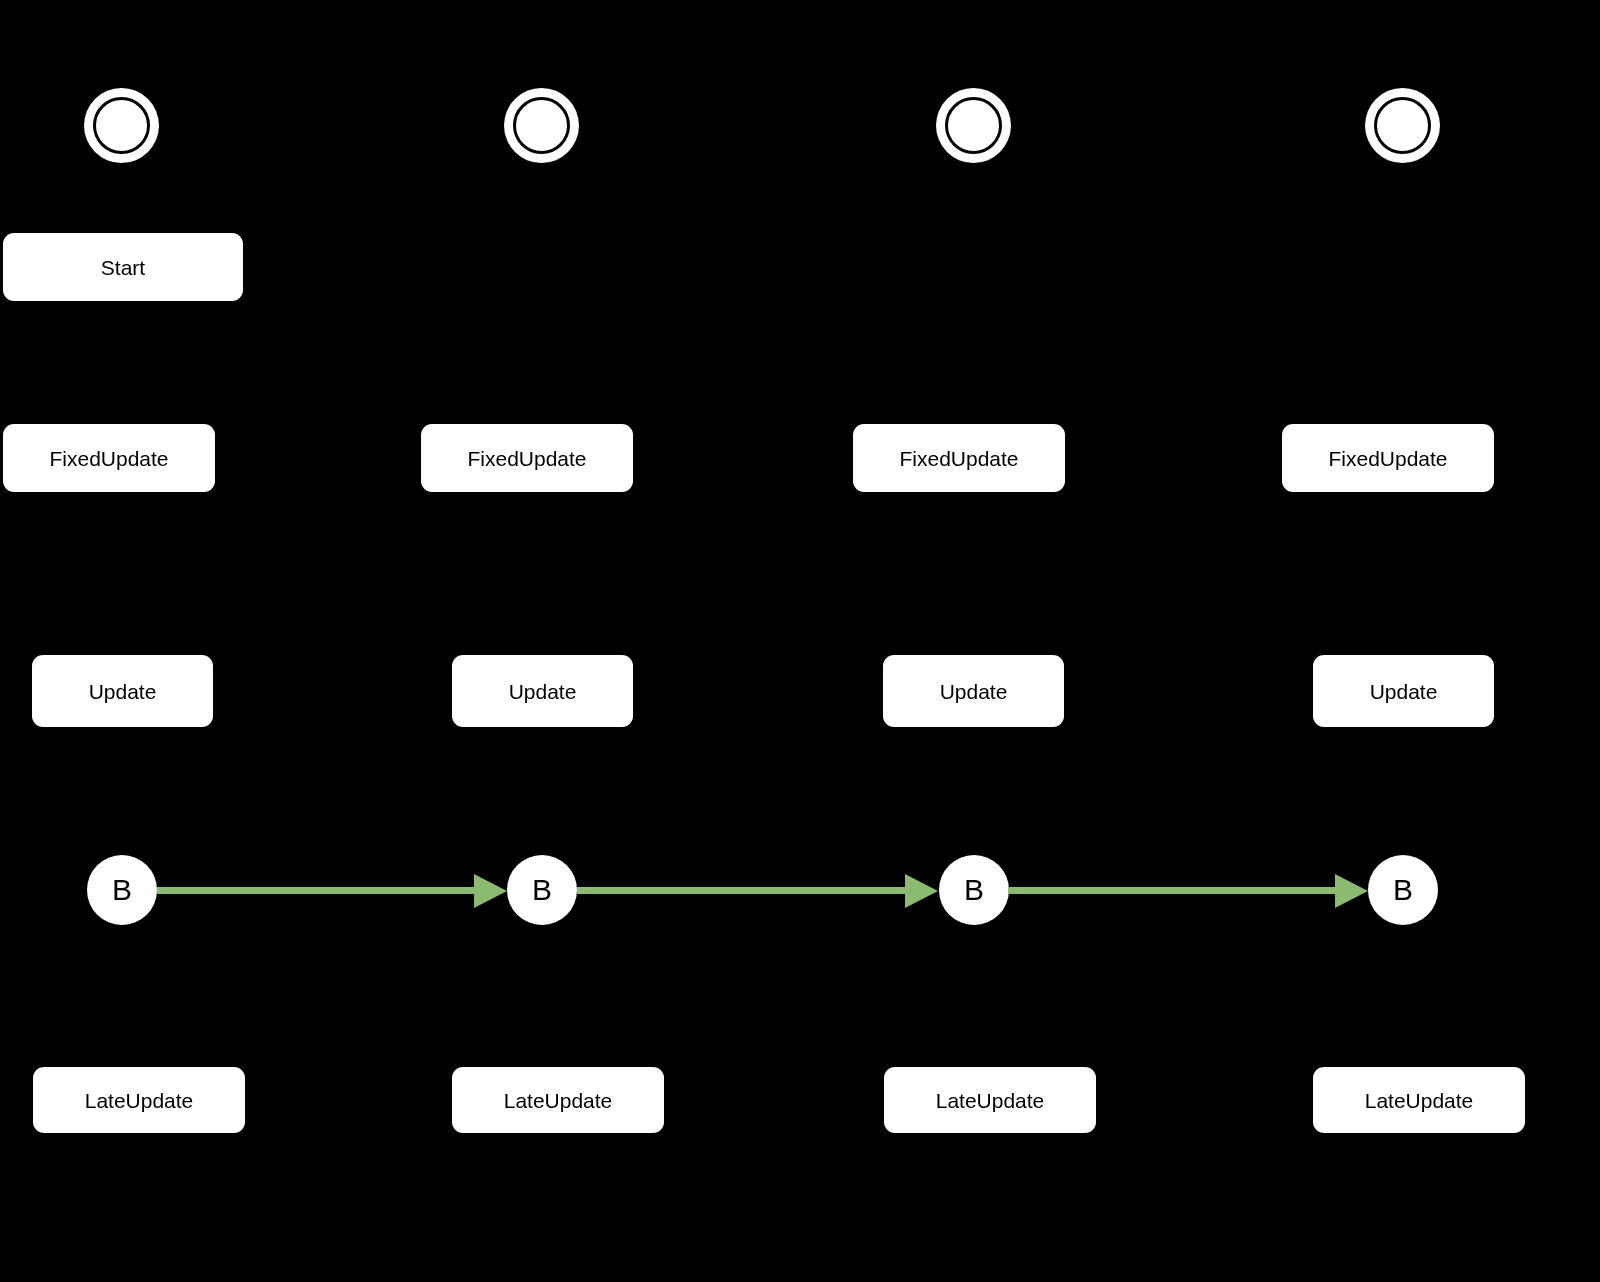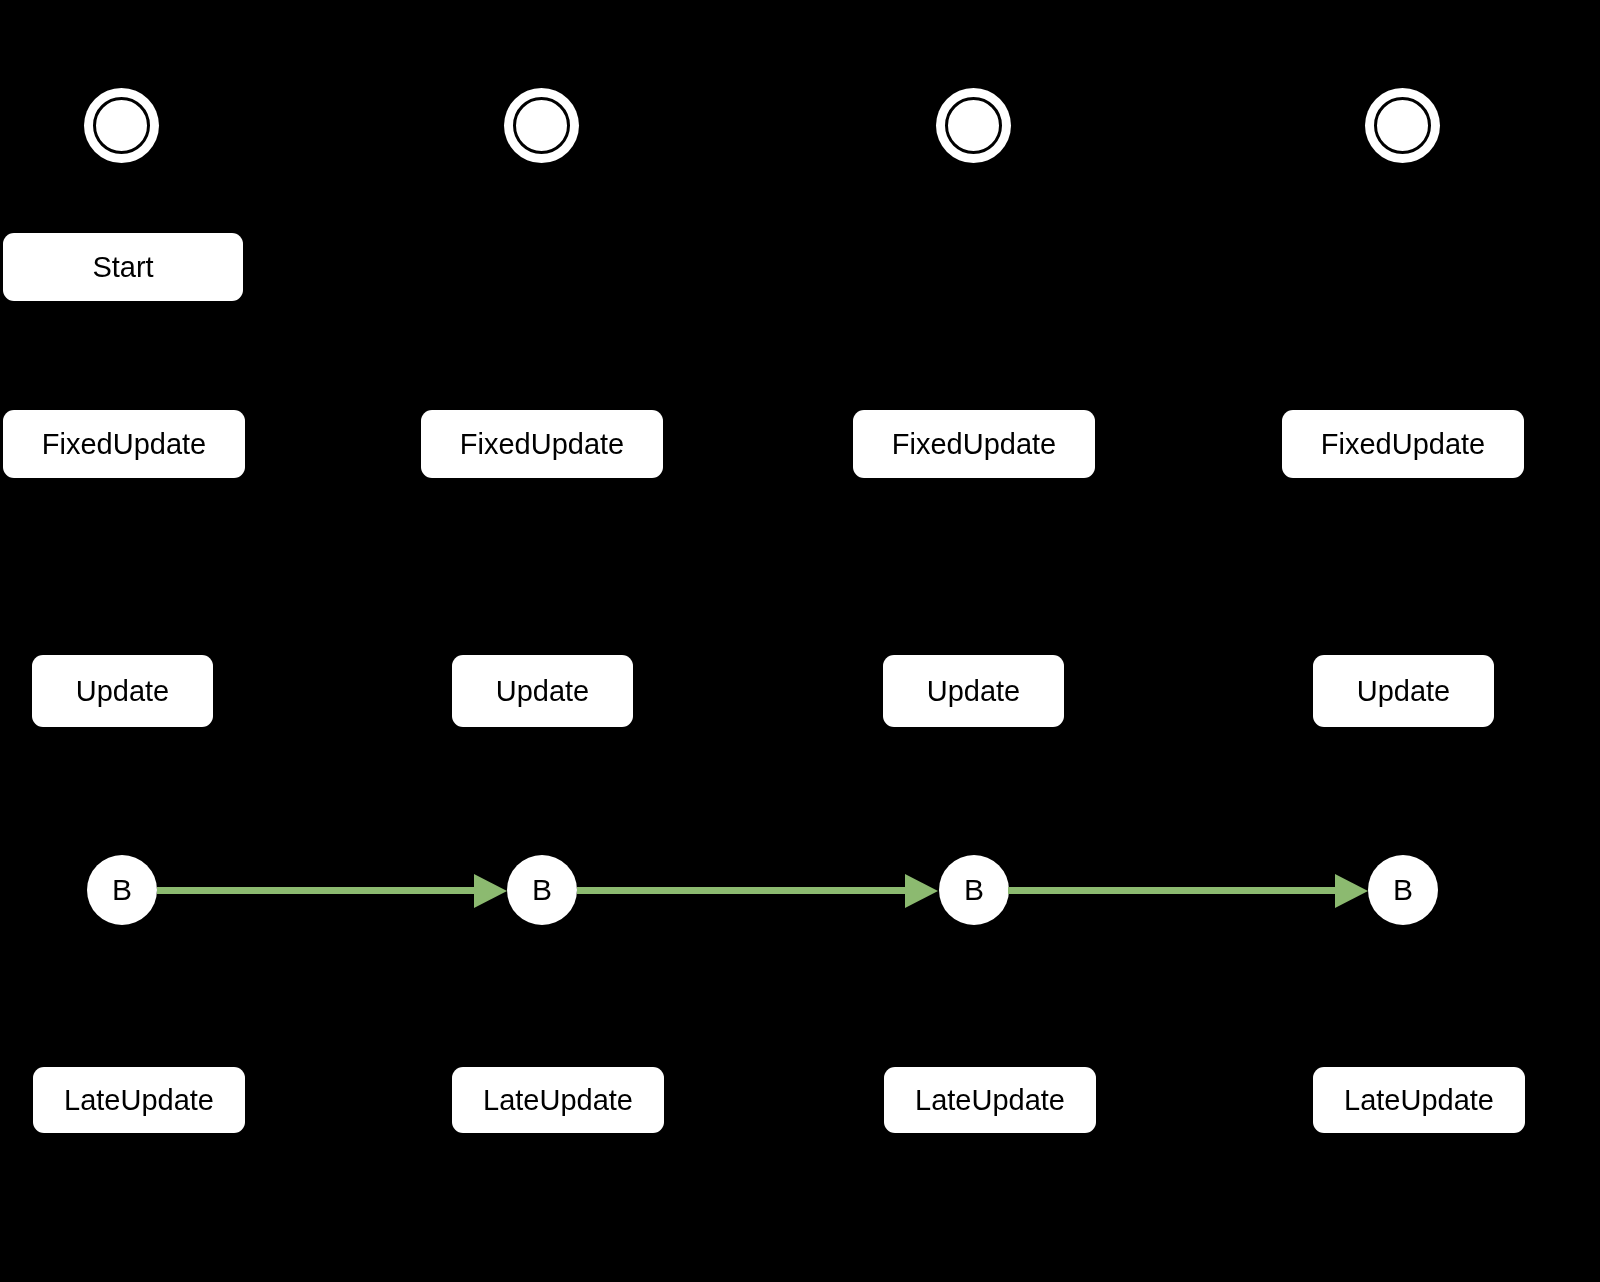--- a/index.html
+++ b/index.html
@@ -38,27 +38,27 @@
     background:var(--node-fill);
   }
   
   .node{
     position:absolute;
     background:var(--node-fill);
     border-radius:11px;
     display:flex;
     align-items:center;
     justify-content:center;
-    font-size:29px;
+    font-size:21px;
     line-height:1;
     color:var(--node-text);
     white-space:nowrap;
   }
   .start-node{left:3px;top:233px;width:240px;height:68px;}
-  .fixed-node{top:410px;width:242px;height:68px;}
+  .fixed-node{top:424px;width:212px;height:68px;}
   .update-node{top:655px;width:181px;height:72px;}
   .late-node{top:1067px;width:212px;height:66px;}
   
   .bnode{
     position:absolute;
     top:855px;
     width:70px;height:70px;
     border-radius:50%;
     background:var(--node-fill);
     display:flex;

